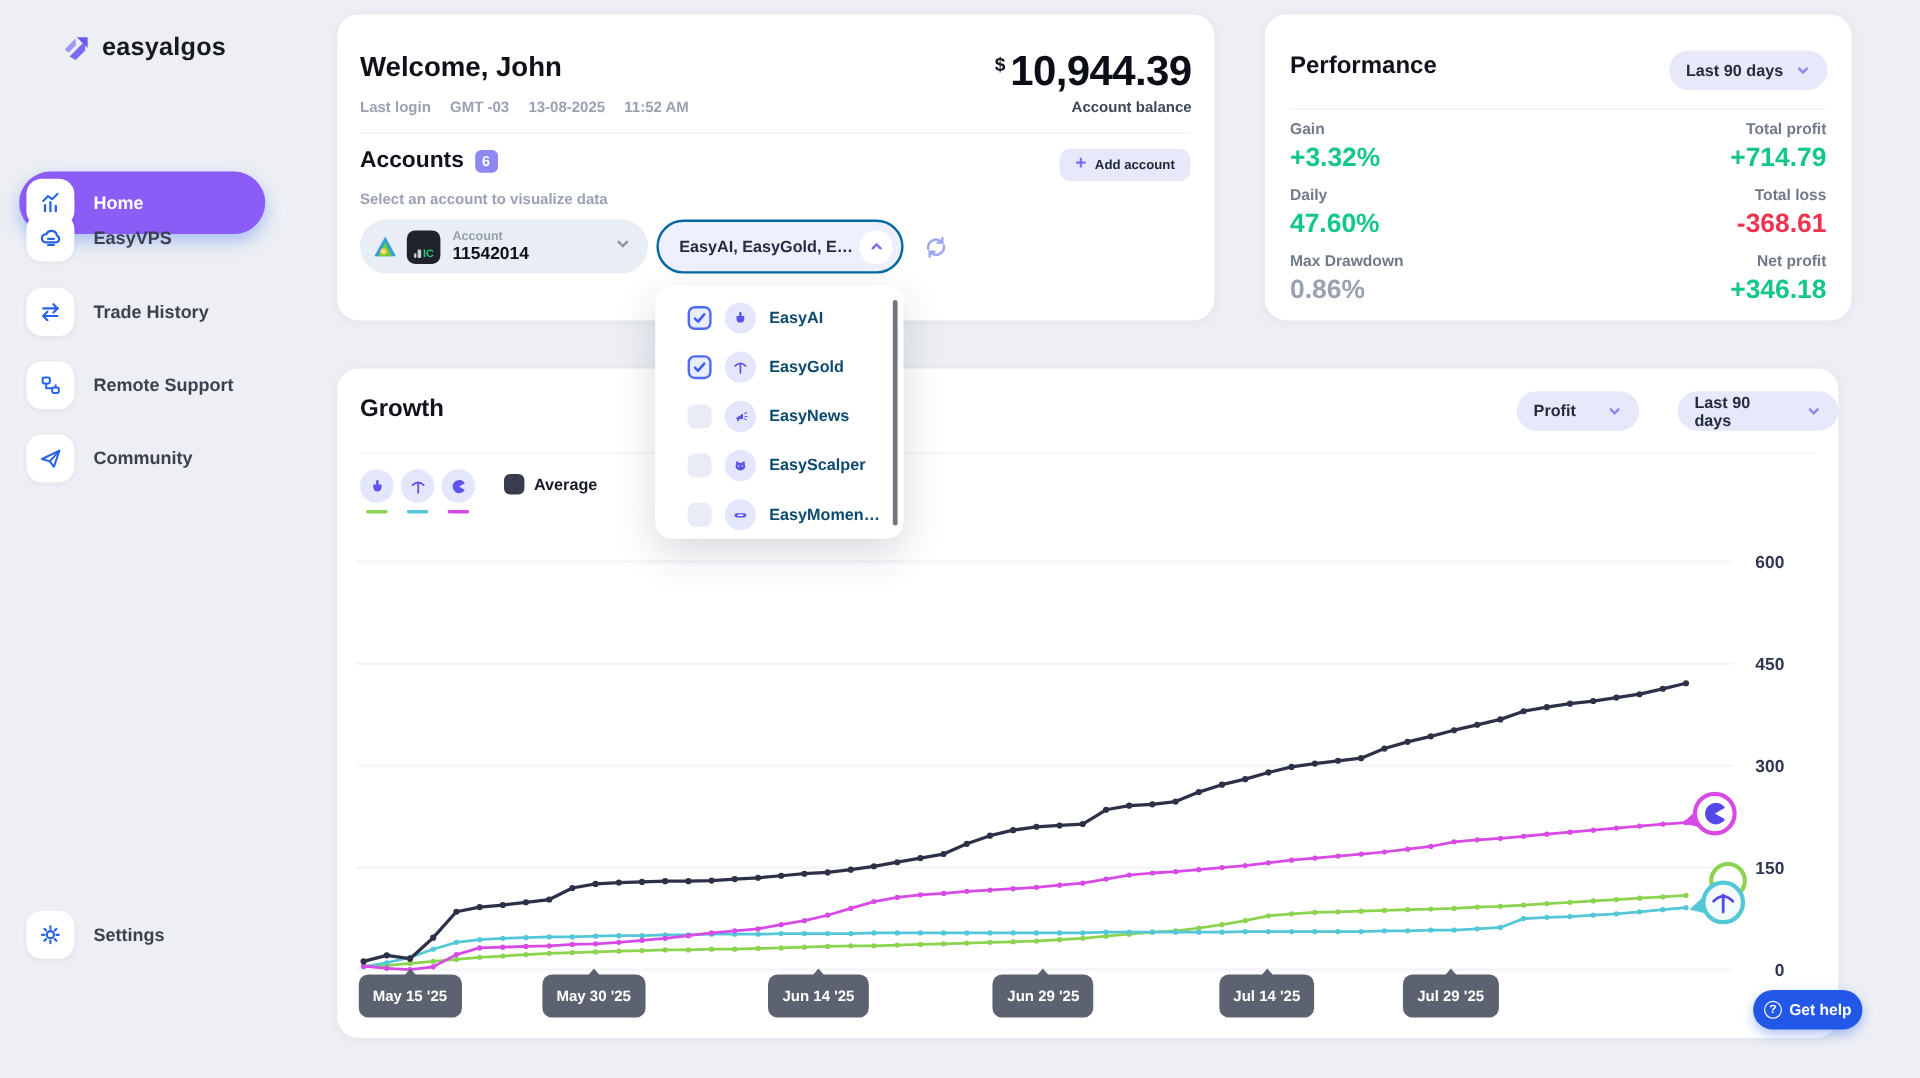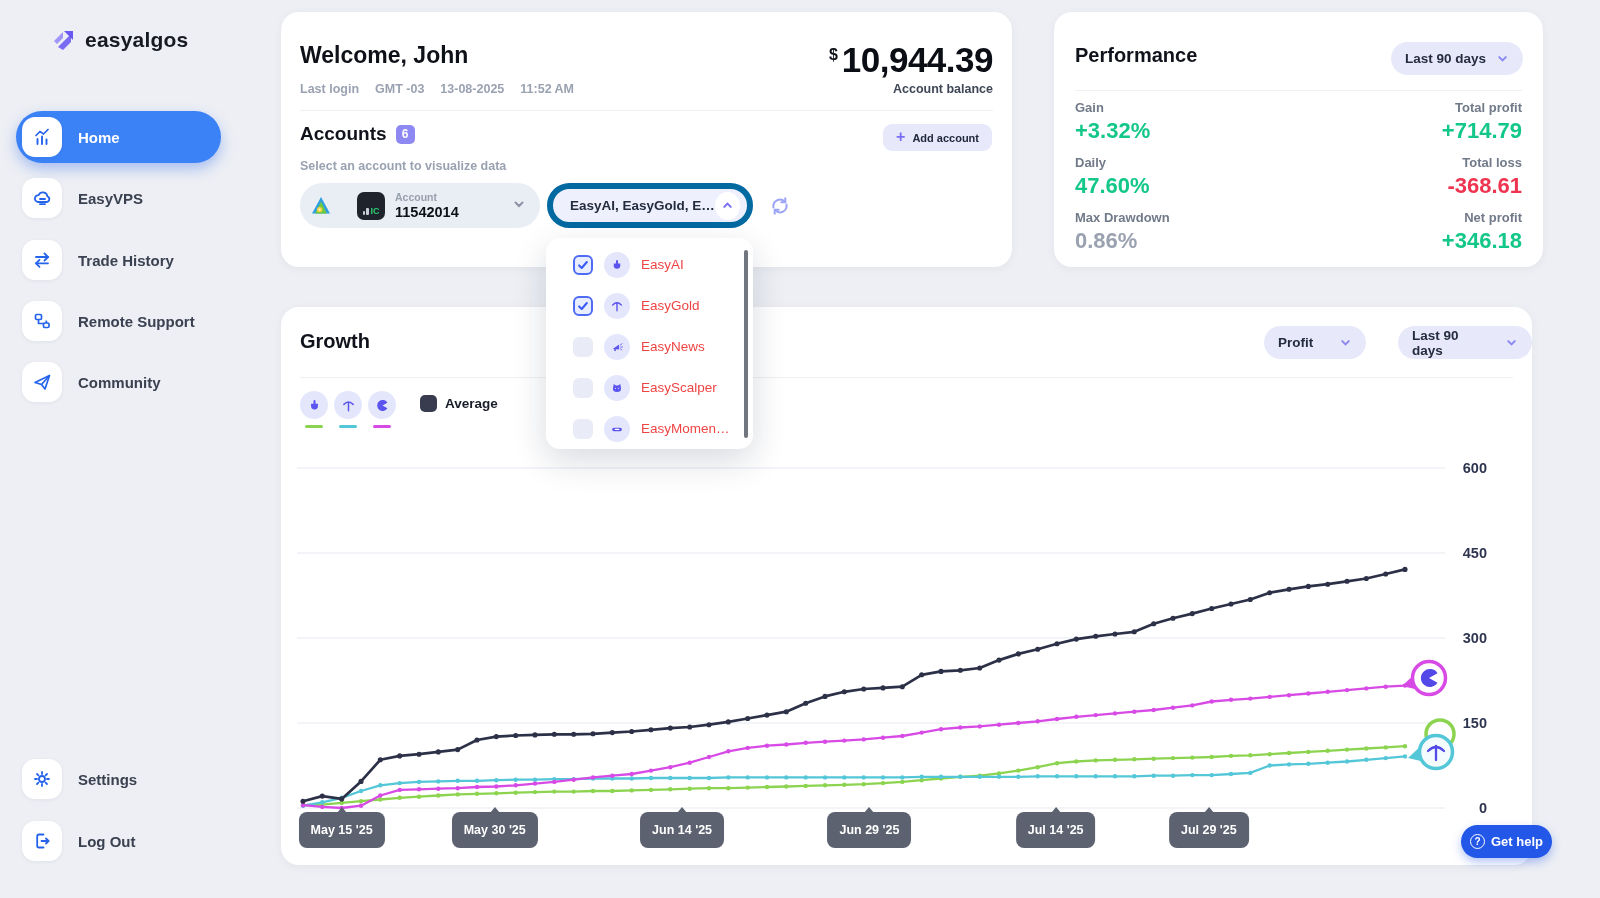--- a/index.html
+++ b/index.html
@@ -15,21 +15,21 @@
   
   .sidebar { position:absolute; left:0; top:0; width:260px; height:660px; }
   .logo { position:absolute; left:50px; top:26px; display:flex; align-items:center; gap:8px; }
   .logo-text { font-size:21px; font-weight:800; color:#171a21; letter-spacing:.2px; }
   .nav-item { position:absolute; left:16px; width:205px; height:52px; border-radius:26px;
     display:flex; align-items:center; gap:16px; cursor:pointer; }
   .nav-item .icon-box { width:40px; height:40px; border-radius:13px; background:#ffffff;
     display:flex; align-items:center; justify-content:center; margin-left:6px;
     box-shadow:0 1px 4px rgba(30,40,80,.06); flex:0 0 auto; }
   .nav-item .nav-label { font-size:15px; font-weight:700; color:#3a4150; }
-  .nav-item.active { background:#3b82f6; box-shadow:0 6px 14px rgba(37,99,235,.35); }
+  .nav-item.active { background:#8b5cf6; box-shadow:0 6px 14px rgba(37,99,235,.35);margin-top:32px; }
   .nav-item.active .nav-label { color:#ffffff; }
 
   
   .card { position:absolute; background:#ffffff; border-radius:18px; box-shadow:0 2px 10px rgba(25,35,60,.05); }
   #welcome-card { left:281px; top:12px; width:731px; height:255px; }
   #performance-card { left:1054px; top:12px; width:489px; height:255px; }
   #growth-card { left:281px; top:307px; width:1251px; height:558px; }
 
   .divider { position:absolute; left:19px; right:19px; height:1px; background:#eef0f4; }
 
@@ -48,31 +48,31 @@
     font-size:12px; font-weight:700; display:flex; align-items:center; justify-content:center; }
   .accounts-sub { position:absolute; left:19px; top:147px; font-size:12.5px; color:#9aa2b1; font-weight:600; }
   .add-btn { position:absolute; right:20px; top:112px; height:27px; padding:0 13px; border-radius:9px;
     background:#e7e9fa; display:flex; align-items:center; gap:7px; cursor:pointer; }
   .add-btn .plus { color:#7a6ef3; font-size:16px; font-weight:700; line-height:1; margin-top:-1px; }
   .add-btn .lbl { font-size:11px; font-weight:700; color:#20283a; }
 
   .acct-pill { position:absolute; left:19px; top:171px; width:240px; height:45px; border-radius:23px;
     background:#e9edf4; display:flex; align-items:center; cursor:pointer; }
   .acct-pill .mt-logo { margin-left:9px; }
-  .ic-box { width:28px; height:28px; border-radius:7px; background:#1f232b; margin-left:24px;
+  .ic-box { width:28px; height:28px; border-radius:7px; background:#1f232b; margin-left:6px;
     display:flex; align-items:flex-end; justify-content:center; gap:1px; padding-bottom:5px; }
   .ic-box .bar { width:2.5px; background:#c9cdd6; border-radius:1px; }
   .ic-box .ic-txt { font-size:9px; font-weight:800; color:#2ecc71; margin-left:1px; line-height:8px; }
   .acct-meta { margin-left:10px; }
   .acct-meta .l1 { font-size:10.5px; color:#98a0ae; font-weight:600; }
   .acct-meta .l2 { font-size:14.5px; font-weight:800; color:#0e1118; margin-top:1px; }
   .acct-pill .chev { margin-left:auto; margin-right:14px; color:#8a93a6; }
 
   .strat-pill { position:absolute; left:266px; top:171px; width:206px; height:45px; border-radius:23px;
-    background:#eef0fd; border:6px solid #0369a1; display:flex; align-items:center; cursor:pointer; }
+    background:#eef0fd; border:2px solid #0369a1; display:flex; align-items:center; cursor:pointer; }
   .strat-pill .lbl { font-size:13.5px; font-weight:700; color:#242c3e; margin-left:17px; white-space:nowrap; }
   .strat-pill .circle { width:28px; height:28px; border-radius:50%; background:#ffffff; margin-left:auto;
     margin-right:7px; display:flex; align-items:center; justify-content:center; color:#7a6ef3; }
   .refresh { position:absolute; left:488px; top:183px; cursor:pointer; }
 
   
   .perf-title { position:absolute; left:21px; top:32px; font-size:20px; font-weight:800; }
   .range-pill { position:absolute; right:20px; top:30px; height:33px; padding:0 14px; border-radius:17px;
     background:#e7e9fa; display:flex; align-items:center; gap:10px; cursor:pointer; }
   .range-pill .lbl { font-size:13.5px; font-weight:700; color:#242c3e; }
@@ -113,21 +113,21 @@
   .dropdown { position:absolute; left:546px; top:238px; width:207px; height:211px; background:#ffffff;
     border-radius:14px; box-shadow:0 12px 34px rgba(20,30,60,.16); z-index:50; padding-top:6px; }
   .dd-row { height:41px; display:flex; align-items:center; cursor:pointer; padding-left:27px; }
   .dd-check { width:20px; height:20px; border-radius:6px; background:#e9ecf6; flex:0 0 auto;
     display:flex; align-items:center; justify-content:center; }
   .dd-row.checked .dd-check { background:#e8edff; border:2px solid #4f6bf5; }
   .dd-check svg { display:none; }
   .dd-row.checked .dd-check svg { display:block; }
   .dd-icon { width:26px; height:26px; border-radius:50%; background:#e4e7fb; margin-left:11px;
     display:flex; align-items:center; justify-content:center; flex:0 0 auto; }
-  .dd-label { font-size:13.5px; font-weight:400; color:#ef4444; margin-left:11px; white-space:nowrap; }
+  .dd-label { font-size:13.5px; font-weight:700; color:#0c4a6e; margin-left:11px; white-space:nowrap; }
   .dd-scroll { position:absolute; right:5px; top:12px; width:4.5px; height:188px; border-radius:3px; background:#71767f; }
 
   
   .gethelp { position:absolute; left:1461px; top:825px; width:91px; height:33px; border-radius:17px;
     background:#2257e7; color:#fff; display:flex; align-items:center; justify-content:center; gap:6px;
     z-index:60; cursor:pointer; box-shadow:0 4px 10px rgba(34,87,231,.35); }
   .gethelp .q { width:15px; height:15px; border-radius:50%; border:1.6px solid #ffffff; font-size:10px;
     font-weight:700; display:flex; align-items:center; justify-content:center; }
   .gethelp .lbl { font-size:13px; font-weight:700; }
 </style>
@@ -203,30 +203,20 @@
   <div class="nav-item" style="top:753px;">
     <span class="icon-box">
       <svg width="22" height="22" viewBox="0 0 22 22" fill="none" stroke="#2563eb" stroke-width="1.8" stroke-linecap="round">
         <circle cx="11" cy="11" r="3"></circle>
         <path d="M11 4 v2 M11 16 v2 M4 11 h2 M16 11 h2 M6 6 l1.4 1.4 M14.6 14.6 L16 16 M16 6 l-1.4 1.4 M7.4 14.6 L6 16"></path>
       </svg>
     </span>
     <span class="nav-label">Settings</span>
   </div>
 
-  <div class="nav-item" style="top:815px;">
-    <span class="icon-box">
-      <svg width="22" height="22" viewBox="0 0 22 22" fill="none" stroke="#2563eb" stroke-width="1.8" stroke-linecap="round" stroke-linejoin="round">
-        <path d="M12.5 4.5 H8 a1.8 1.8 0 0 0 -1.8 1.8 v9.4 a1.8 1.8 0 0 0 1.8 1.8 h4.5"></path>
-        <line x1="10.5" y1="11" x2="17.5" y2="11"></line>
-          <polyline points="15,8.5 17.5,11 15,13.5"></polyline>
-      </svg>
-    </span>
-    <span class="nav-label">Log Out</span>
-  </div>
 </div>
 
 <div class="card" id="welcome-card">
   <div class="welcome-title">Welcome, John</div>
   <div class="login-row">
     <span>Last login</span>
     <span>GMT -03</span>
     <span>13-08-2025</span>
     <span>11:52 AM</span>
   </div>

